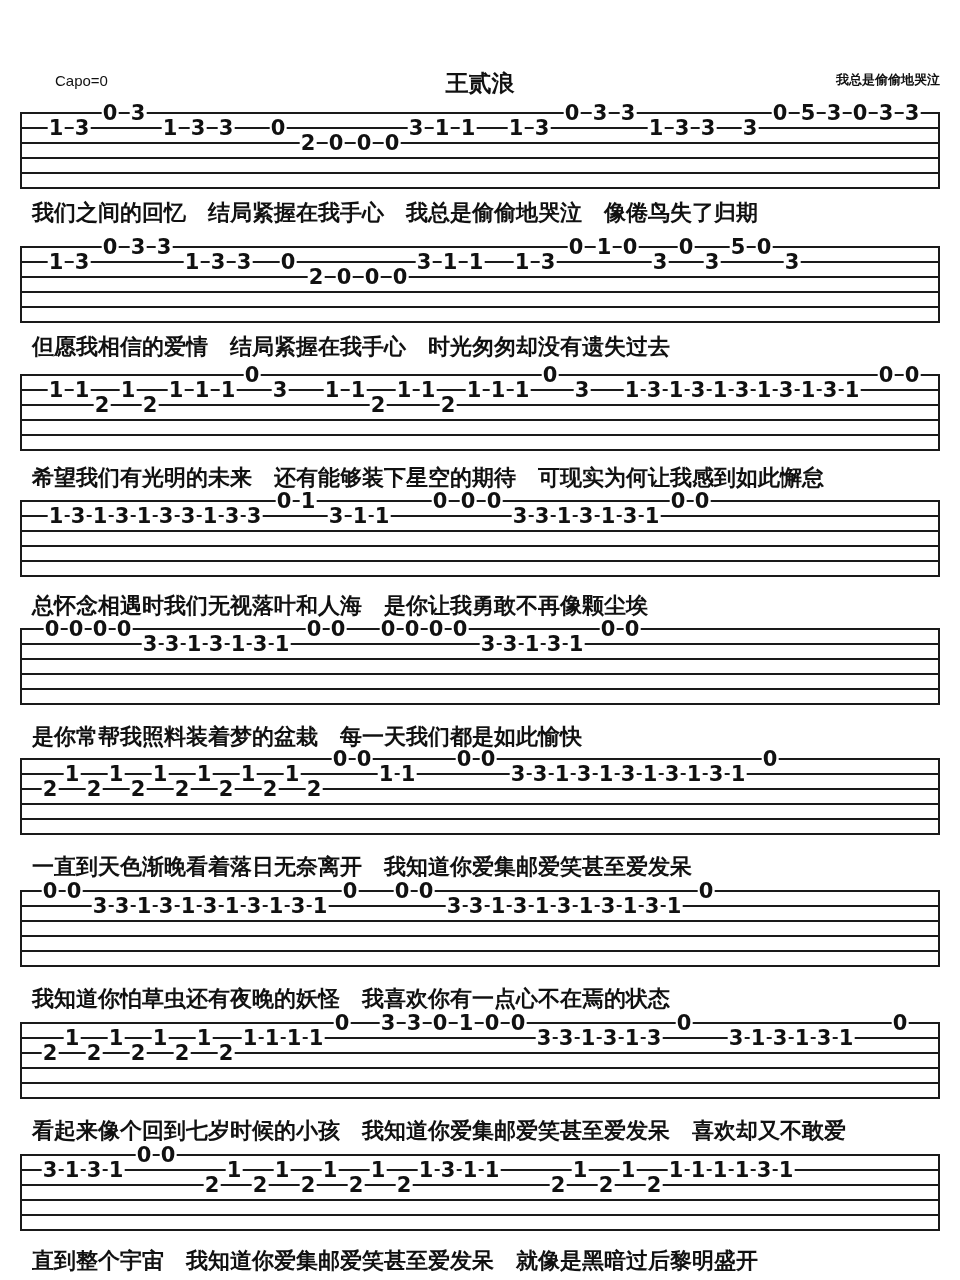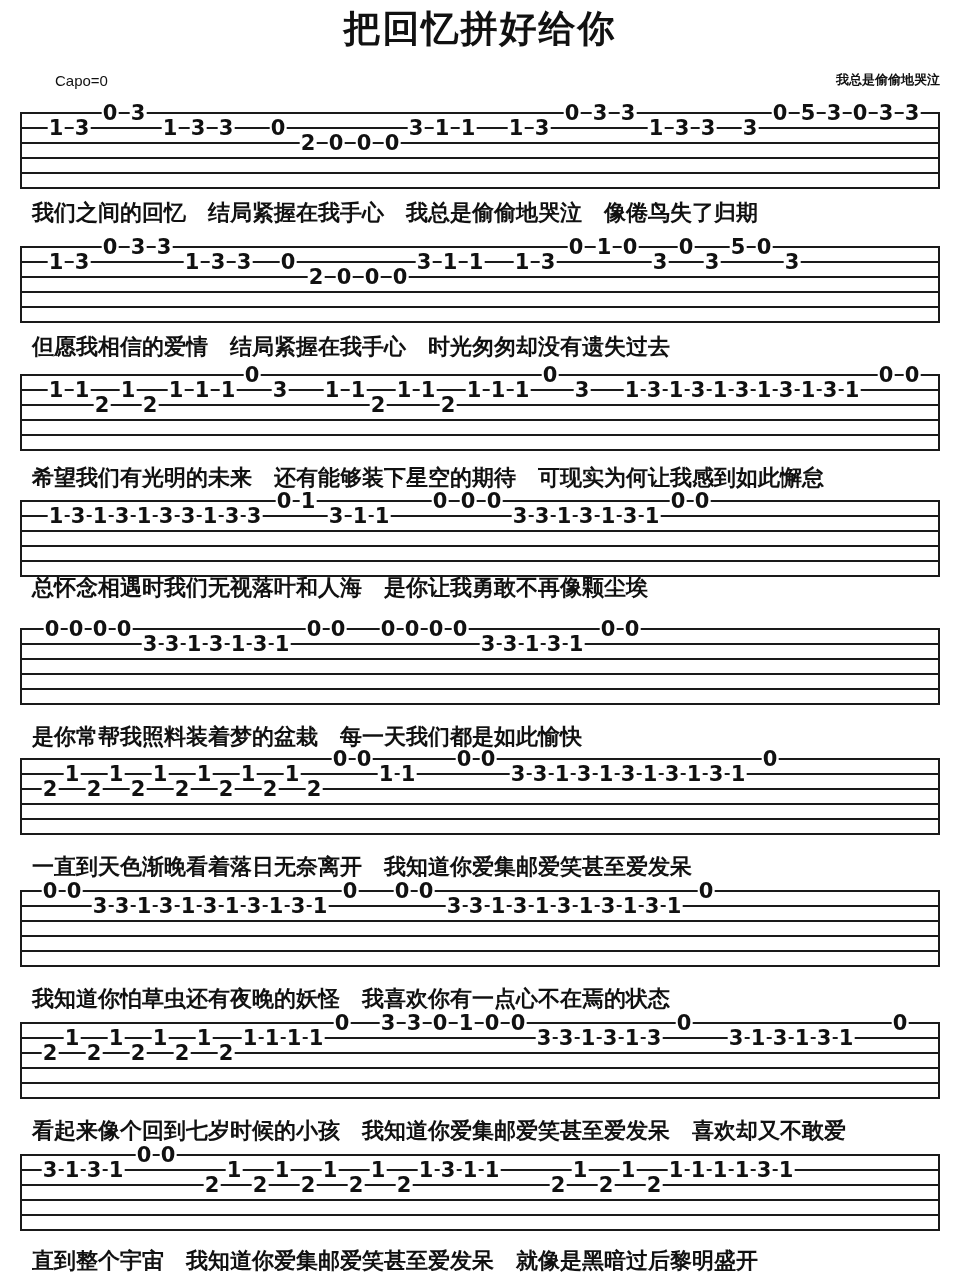--- a/index.html
+++ b/index.html
@@ -83,22 +83,22 @@
     font-family:"DejaVu Sans","Liberation Sans",sans-serif;
     white-space:nowrap;
     color:#111;
   }
 </style>
 </head>
 <body>
 
 <div class="sheet">
 
-  <div class="title">把回忆拼好给你</div>
   <div class="capo">Capo=0</div>
+  <div class="composer">王贰浪</div>
   <div class="credit">我总是偷偷地哭泣</div>
 
   <div id="systems-container">
       <div class="system" style="top: 104px;">
         <div class="staff">
           <div class="sline" style="top: 8px; background: rgb(26, 26, 26);"></div>
           <div class="sline" style="top: 23px; background: rgb(26, 26, 26);"></div>
           <div class="sline" style="top: 38px; background: rgb(26, 26, 26);"></div>
           <div class="sline" style="top: 53px; background: rgb(26, 26, 26);"></div>
           <div class="sline" style="top: 68px; background: rgb(26, 26, 26);"></div>
@@ -466,21 +466,21 @@
         <div class="note" style="left: 700px; top: 24px;">1</div>
         <div class="note" style="left: 722px; top: 24px;">1</div>
         <div class="note" style="left: 744px; top: 24px;">3</div>
         <div class="note" style="left: 766px; top: 24px;">1</div>
       </div>
     </div>
   <div id="lyrics-container">
       <div class="lyric" style="top: 198px;">我们之间的回忆　结局紧握在我手心　我总是偷偷地哭泣　像倦鸟失了归期</div>
       <div class="lyric" style="top: 332px;">但愿我相信的爱情　结局紧握在我手心　时光匆匆却没有遗失过去</div>
       <div class="lyric" style="top: 463px;">希望我们有光明的未来　还有能够装下星空的期待　可现实为何让我感到如此懈怠</div>
-      <div class="lyric" style="top: 573px;">总怀念相遇时我们无视落叶和人海　是你让我勇敢不再像颗尘埃</div>
+      <div class="lyric" style="top: 591px;">总怀念相遇时我们无视落叶和人海　是你让我勇敢不再像颗尘埃</div>
       <div class="lyric" style="top: 722px;">是你常帮我照料装着梦的盆栽　每一天我们都是如此愉快</div>
       <div class="lyric" style="top: 852px;">一直到天色渐晚看着落日无奈离开　我知道你爱集邮爱笑甚至爱发呆</div>
       <div class="lyric" style="top: 984px;">我知道你怕草虫还有夜晚的妖怪　我喜欢你有一点心不在焉的状态</div>
       <div class="lyric" style="top: 1116px;">看起来像个回到七岁时候的小孩　我知道你爱集邮爱笑甚至爱发呆　喜欢却又不敢爱</div>
       <div class="lyric" style="top: 1246px;">直到整个宇宙　我知道你爱集邮爱笑甚至爱发呆　就像是黑暗过后黎明盛开</div>
     </div>
 
 </div>
 
 </body></html>

